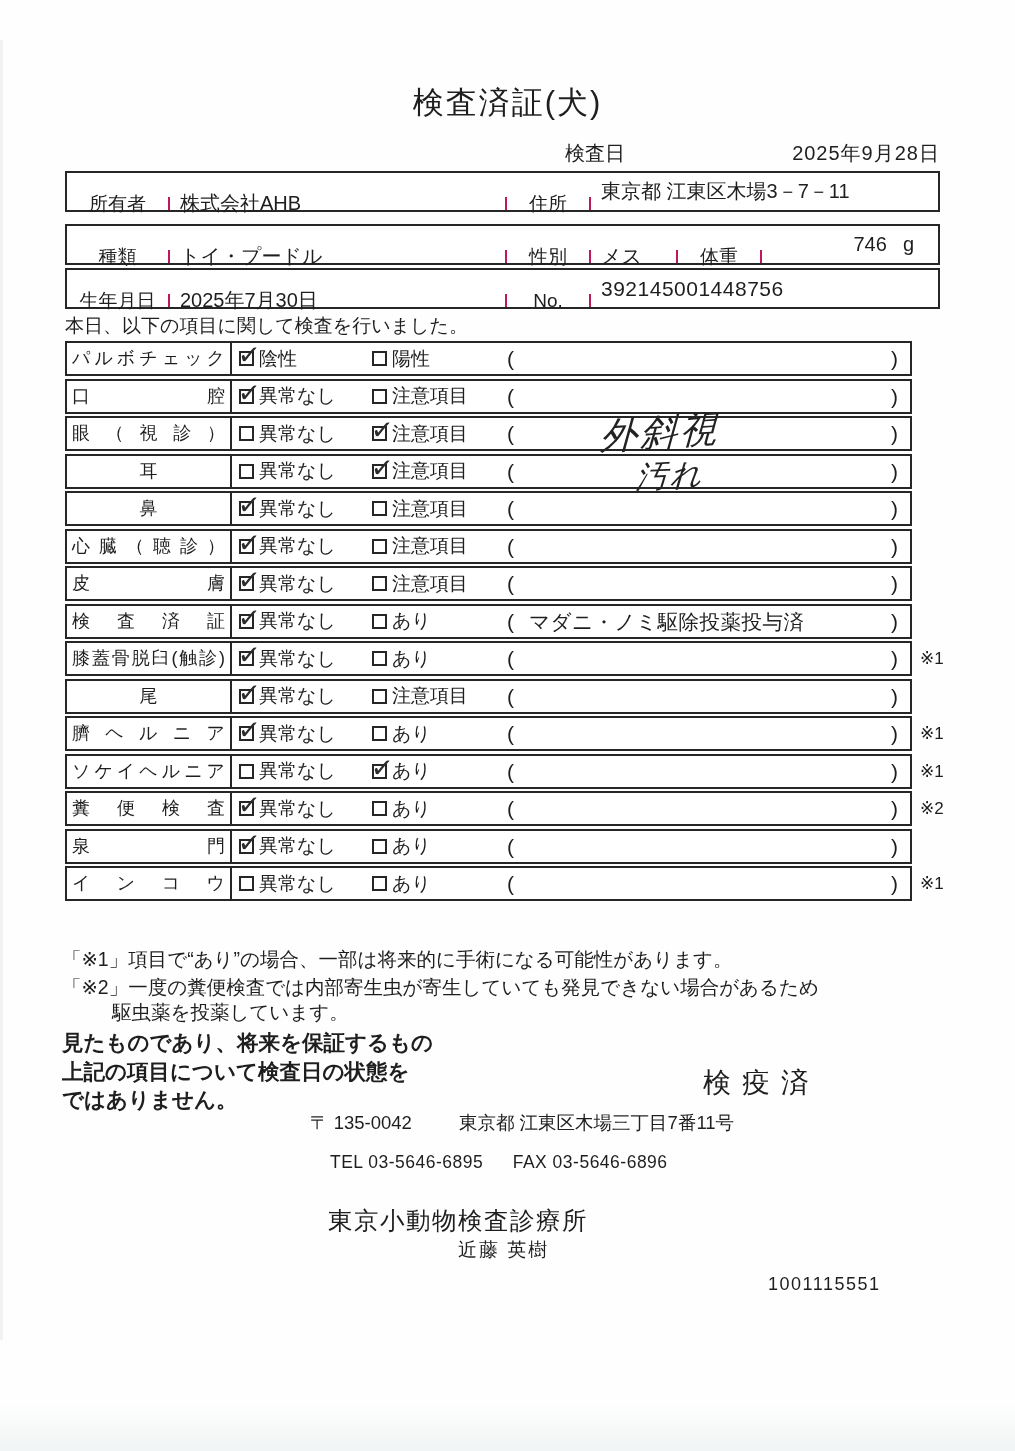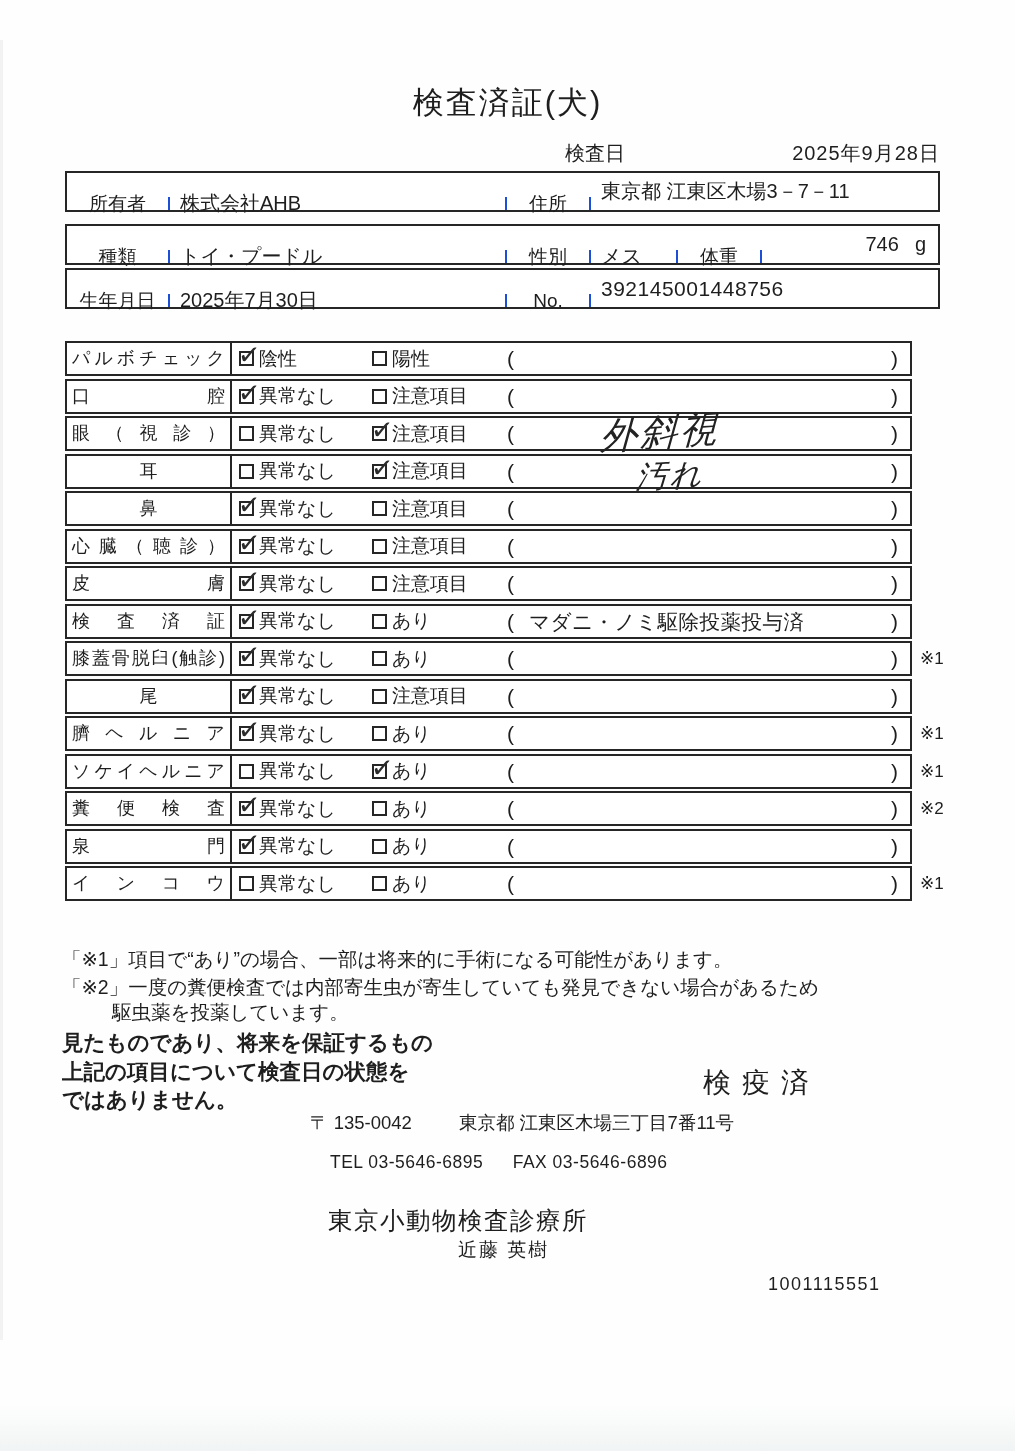--- a/index.html
+++ b/index.html
@@ -11,29 +11,29 @@
   }
   .abs{position:absolute;}
   
   .title{top:82px; left:0; width:1015px; text-align:center; font-size:31px; letter-spacing:2px;}
   .date-row{top:140px; left:65px; width:875px; height:26px; font-size:20px;}
   .date-label{position:absolute; left:500px; top:0;}
   .date-value{position:absolute; right:0; top:0; letter-spacing:1px;}
   
   .hrow{display:flex; border:2px solid #262626; background:#fff; box-sizing:border-box; align-items:stretch;}
   .hcell{display:flex; align-items:center; box-sizing:border-box; font-size:20px; white-space:nowrap; overflow:visible;}
-  .hcell.rule{border-right:2px solid #1d4ed8;margin-top:24px;}
+  .hcell.rule{border-right:2px solid #be185d;margin-top:24px;}
   .hcell.lab{justify-content:center; font-size:19px;}
   .hcell.val{padding-left:10px;}
   .owner-table{top:171px; left:65px; width:875px; height:41px;}
   .info-row1{top:224px; left:65px; width:875px; height:41px;}
   .info-row2{top:268px; left:65px; width:875px; height:41px;}
   .w-owner{width:103px;} .w-ovalue{width:337px;} .w-addr{width:84px;font-family:Liberation Serif, serif;} .w-avalue{flex:1;}
   .w-breed{width:103px;} .w-bvalue{width:337px;} .w-sex{width:84px;} .w-svalue{width:87px;}
-  .w-weight{width:84px;} .w-wvalue{flex:1; justify-content:flex-end; padding-right:12px;}
+  .w-weight{width:84px;} .w-wvalue{flex:1; justify-content:flex-end; padding-right:24px;}
   .weight-num{margin-right:16px;}
   .w-no{width:84px;} .w-nvalue{flex:1; font-size:21px; letter-spacing:0.5px;}
   
   .intro{top:313px; left:65px; font-size:19px;}
   
   .checklist{top:341px; left:65px; width:930px;}
   .crow{display:flex; align-items:stretch; margin-bottom:2.5px; height:35px;}
   .crow-box{width:847px; border:2px solid #262626; box-sizing:border-box; display:flex; background:#fff;}
   .clabel{width:165px; border-right:2px solid #262626; box-sizing:border-box;
           display:block; font-size:18px; line-height:31px; padding:0 5px; white-space:nowrap;}
@@ -106,20 +106,21 @@
     </div>
   </div>
 
   <div class="abs hrow info-row2">
     <div class="hcell lab rule w-breed">生年月日</div>
     <div class="hcell val rule w-bvalue">2025年7月30日</div>
     <div class="hcell lab rule w-no">No.</div>
     <div class="hcell val w-nvalue">392145001448756</div>
   </div>
 
+  <div class="abs intro">本日、以下の項目に関して検査を行いました。</div>
 
   <div class="abs checklist">
       <div class="crow">
         <div class="crow-box">
           <div class="clabel lab-spread">パルボチェック</div>
           <div class="ccontent">
             <span class="copt opt1">
               <span class="cb">
                 <span class="tick">✓</span>
               </span>

